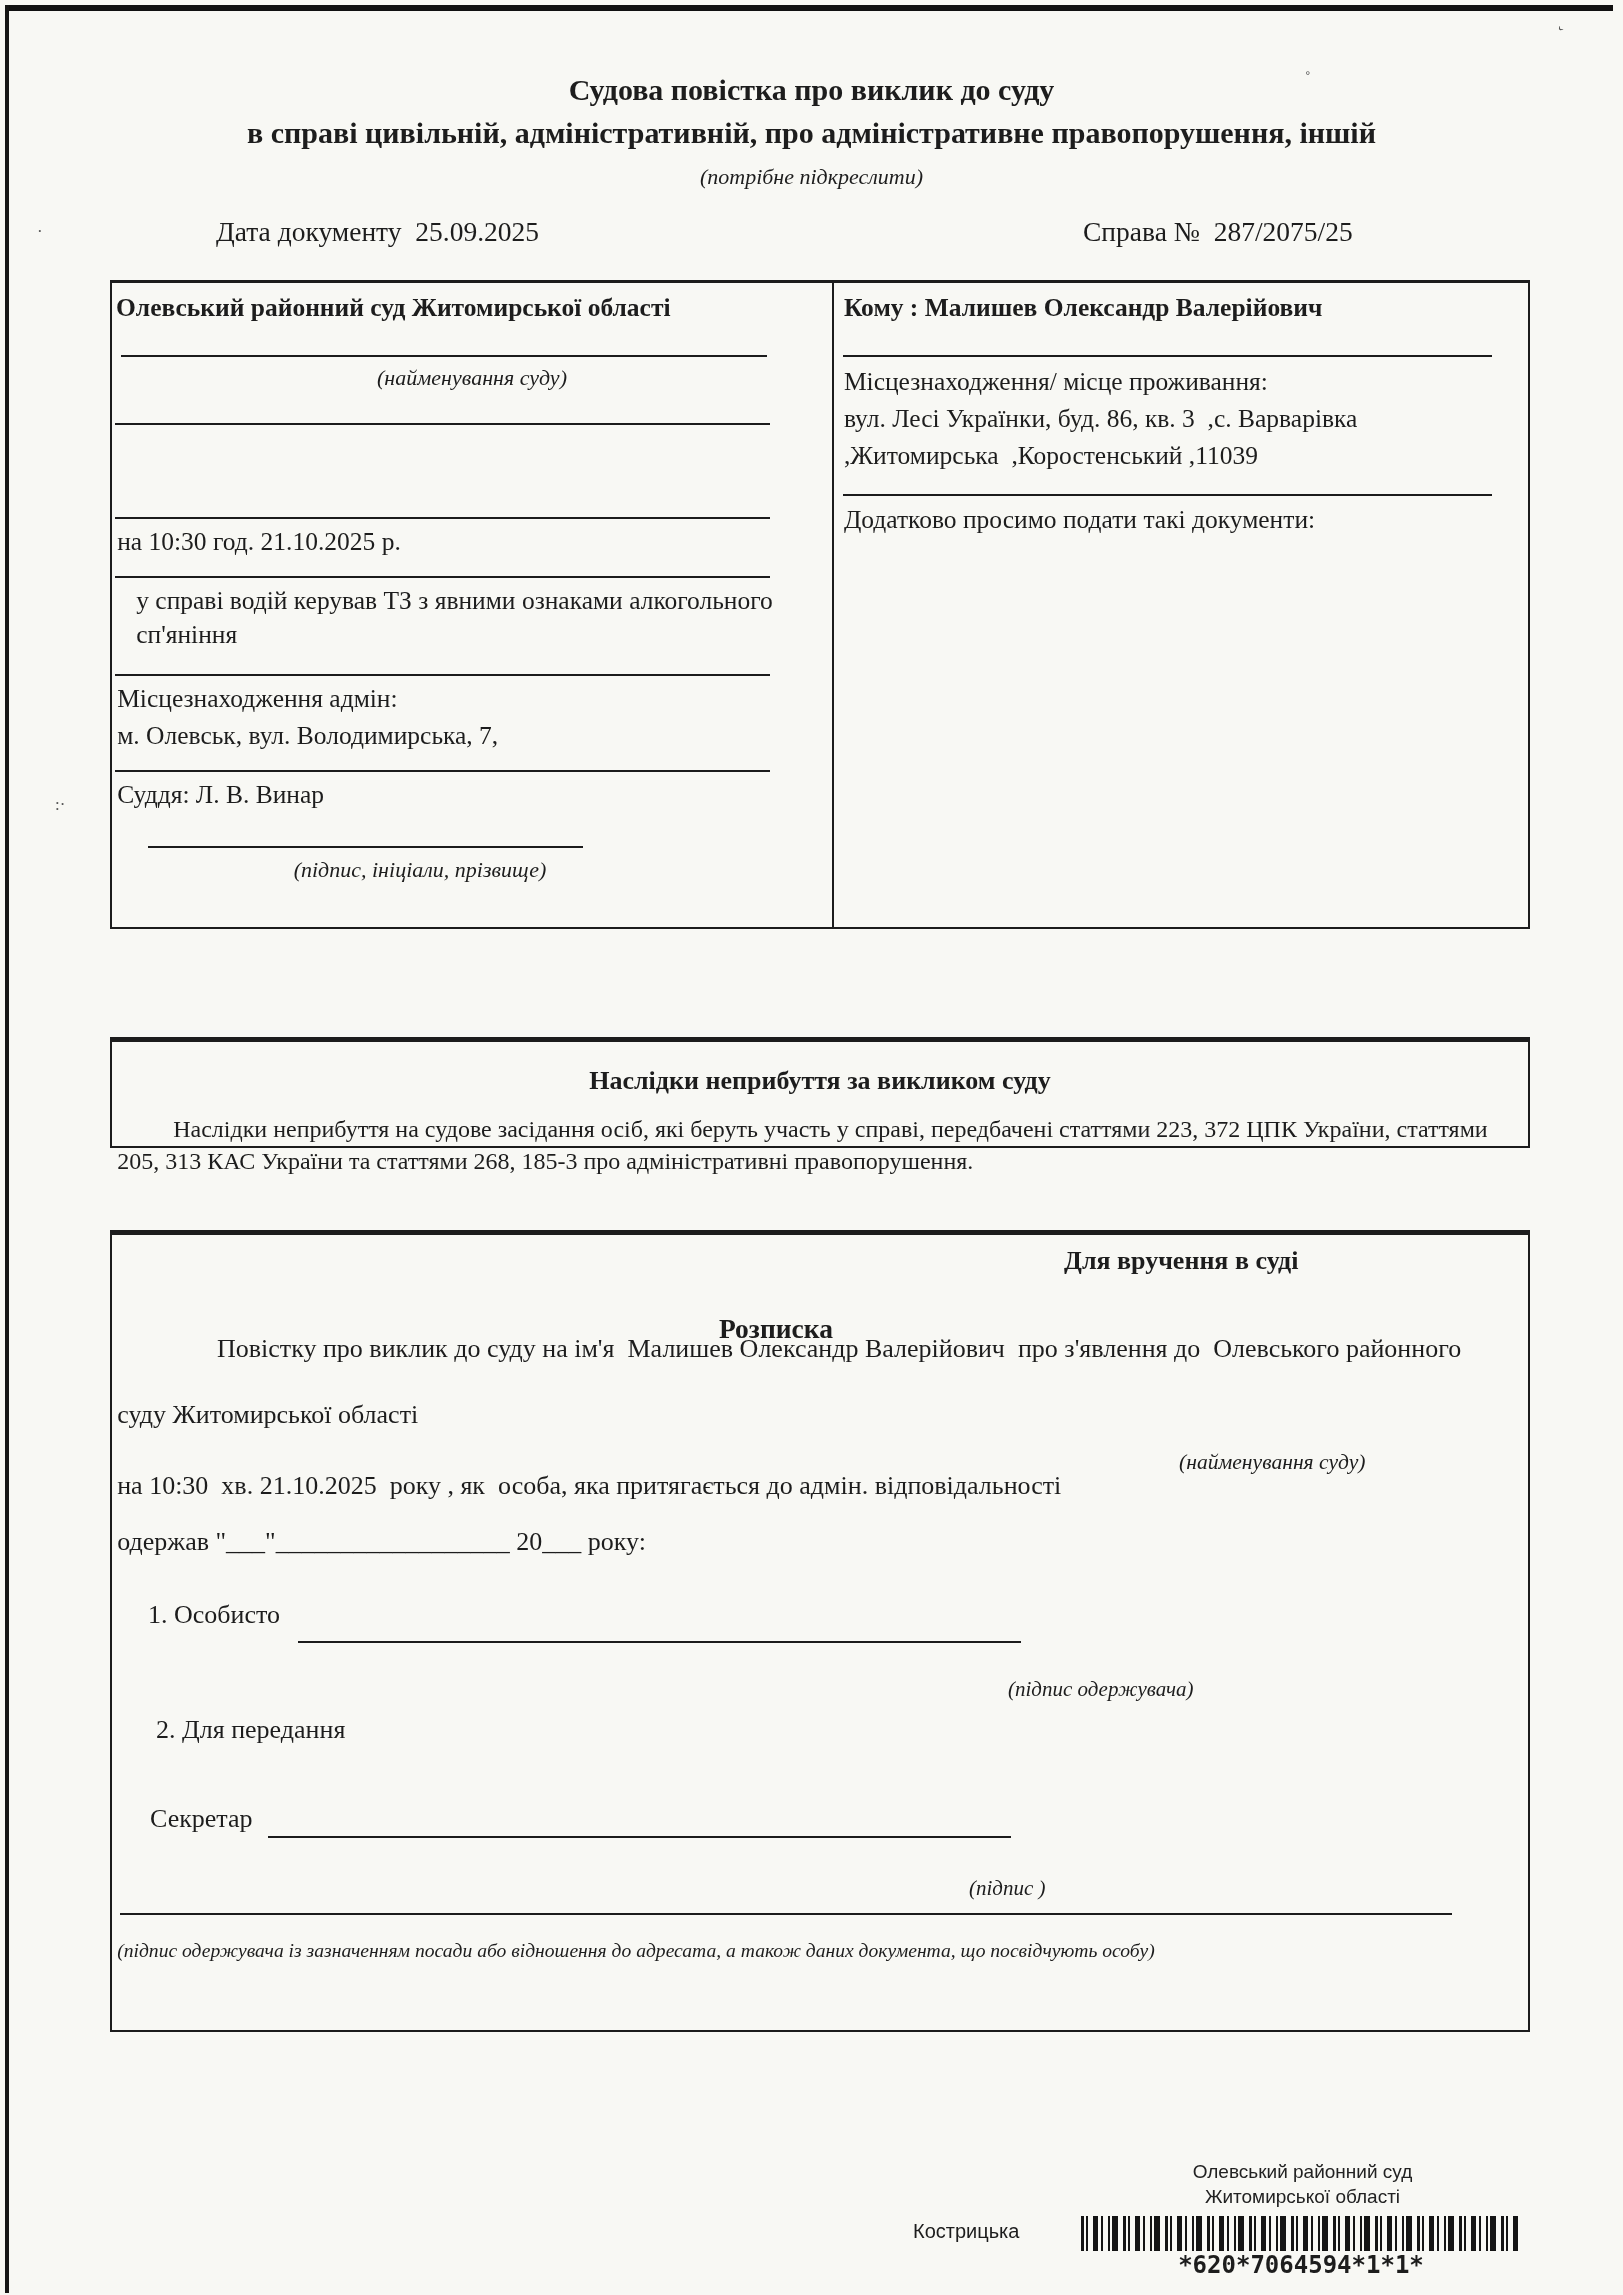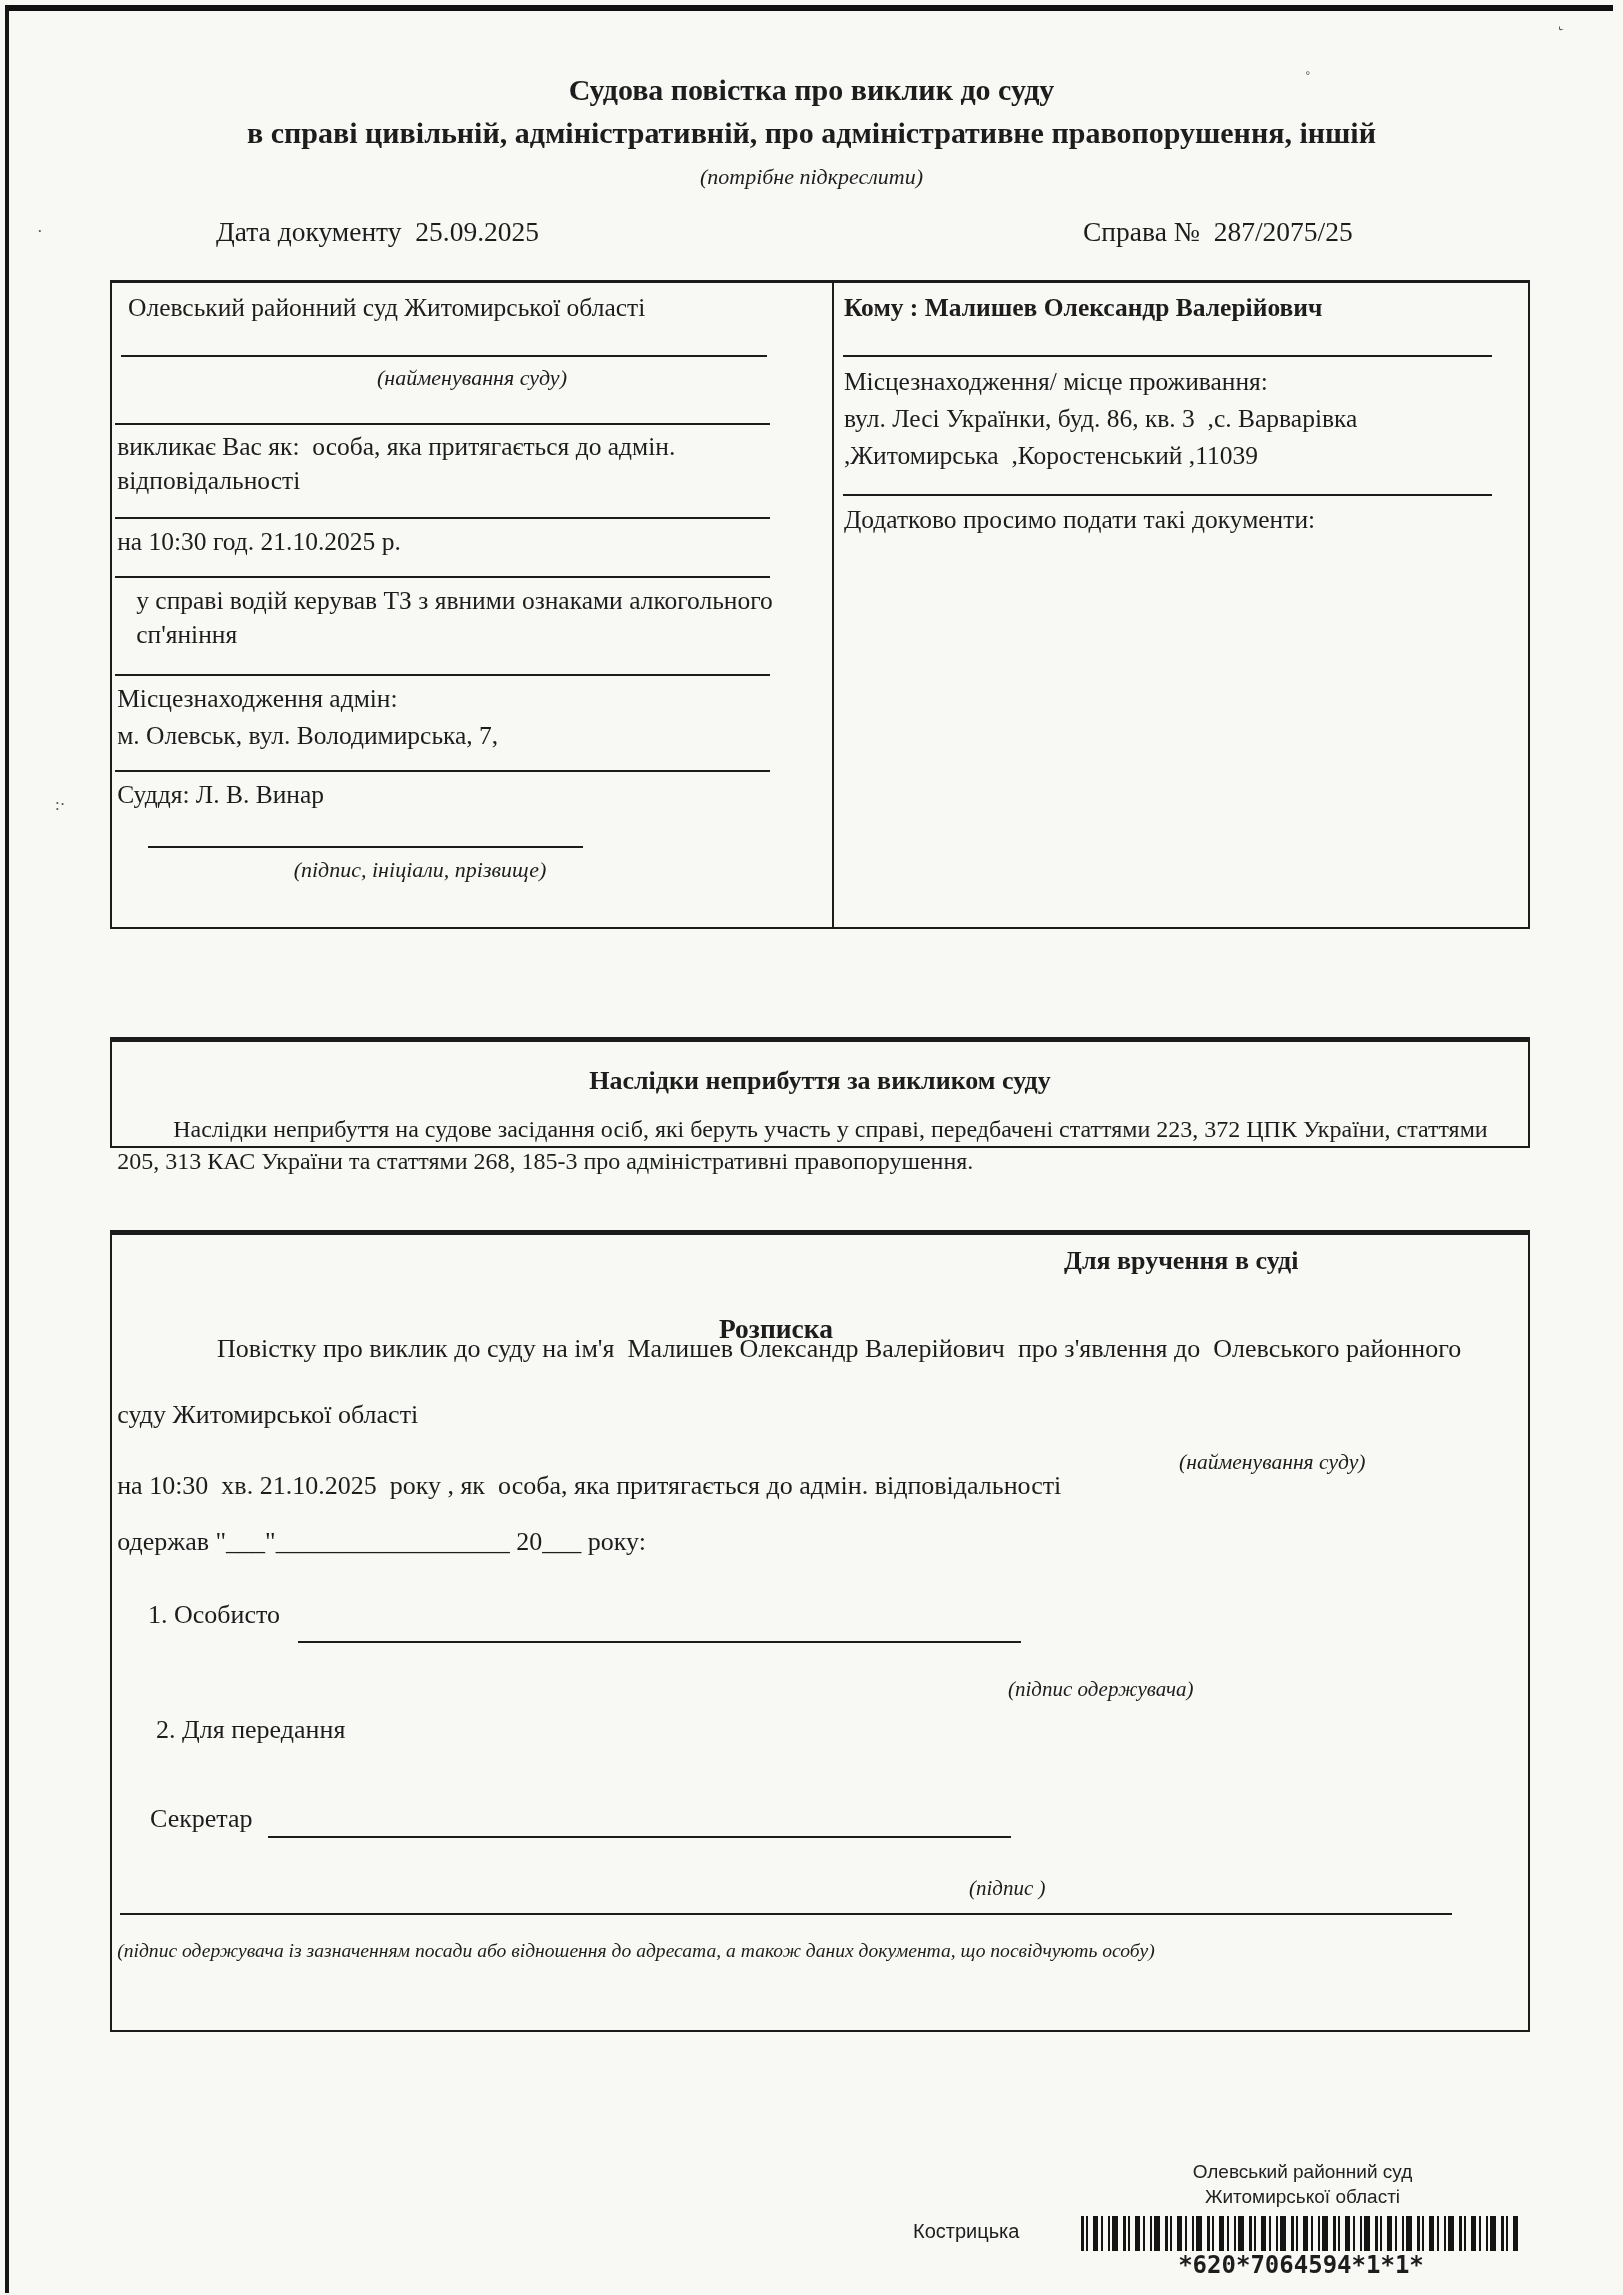--- a/index.html
+++ b/index.html
@@ -79,25 +79,24 @@
   <div class="speck" style="left:1305px;top:69px;">˚</div>
 
   <div class="title1">Судова повістка про виклик до суду</div>
   <div class="title2">в справі цивільній, адміністративній, про адміністративне правопорушення, іншій</div>
   <div class="title-note">(потрібне підкреслити)</div>
   <div class="date-label">Дата документу  25.09.2025</div>
   <div class="case-label">Справа №  287/2075/25</div>
 
   <div class="main-table">
     <div class="cell-left">
-      <div class="row" style="left:16px;top:7.9px;right:19.6px;">Олевський районний суд Житомирської області</div>
+      <div class="row" style="left:4px;top:7.9px;right:19.6px;font-weight:bold;">Олевський районний суд Житомирської області</div>
       <div class="rule" style="left:9.2px;top:72px;right:65px;"></div>
       <div class="row cap" style="left:0;top:80px;width:100%;text-align:center;">(найменування суду)</div>
       <div class="rule" style="left:3.3px;top:140px;right:62px;"></div>
-      <div class="row" style="left:5.2px;top:147px;right:26px;">викликає Вас як:  особа, яка притягається до адмін. відповідальності</div>
       <div class="rule" style="left:3.3px;top:234px;right:62px;"></div>
       <div class="row" style="left:5.2px;top:242px;right:19.6px;">на 10:30 год. 21.10.2025 р.</div>
       <div class="rule" style="left:3.3px;top:293px;right:62px;"></div>
       <div class="row" style="left:5.2px;top:301px;right:21px;margin-left:19px;">у справі водій керував ТЗ з явними ознаками алкогольного сп'яніння</div>
       <div class="rule" style="left:3.3px;top:391px;right:62px;"></div>
       <div class="row" style="left:5.2px;top:399px;right:19.6px;">Місцезнаходження адмін:</div>
       <div class="row" style="left:5.2px;top:436px;right:19.6px;">м. Олевськ, вул. Володимирська, 7,</div>
       <div class="rule" style="left:3.3px;top:487px;right:62px;"></div>
       <div class="row" style="left:5.2px;top:495px;right:19.6px;">Суддя: Л. В. Винар</div>
       <div class="rule" style="left:36px;top:563px;right:249px;"></div>

